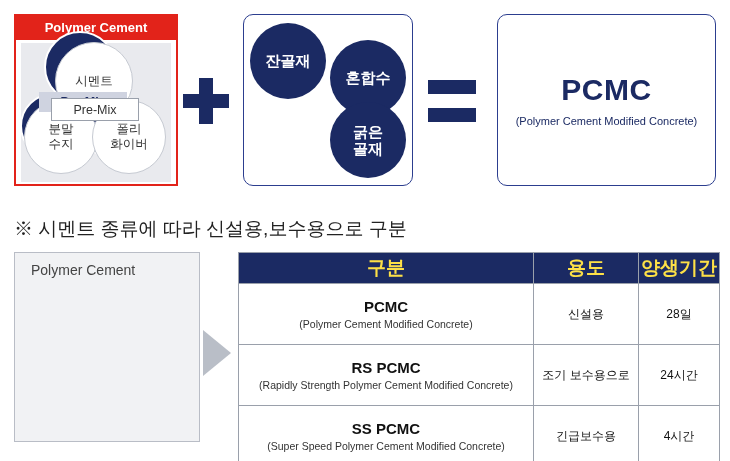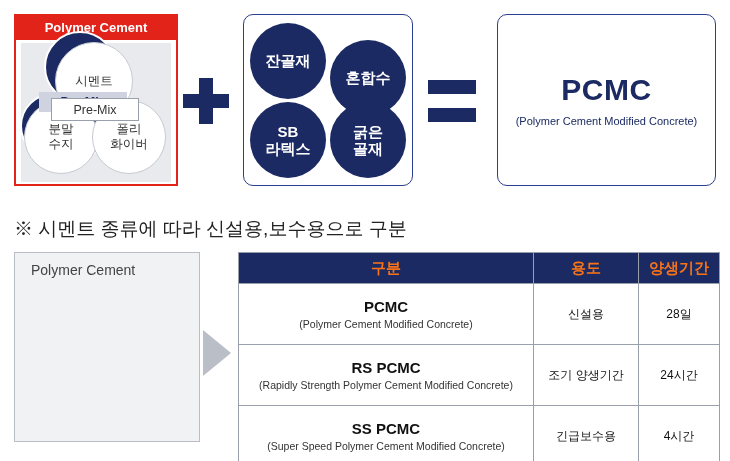--- a/index.html
+++ b/index.html
@@ -264,22 +264,22 @@
     table-layout: fixed;
     background: #ffffff;
   }
   .tbl th, .tbl td {
     border: 1px solid #9aa0ab;
     text-align: center;
     vertical-align: middle;
   }
   .tbl thead th {
     background: #1b2a63;
-    color: #f97316;
-    font-size: 15px;
+    color: #fde047;
+    font-size: 19px;
     font-weight: bold;
     height: 26px;
     padding: 2px 0;
   }
   .tbl tbody td {
     height: 54px;
     font-size: 12px;
     color: #111;
     padding: 3px 4px;
   }
@@ -324,23 +324,20 @@
     <div class="bar-h"></div>
     <div class="bar-v"></div>
   </div>
 
   <div class="agg-box"></div>
   <div class="circle md agg-c1">
     <span>잔골재</span>
   </div>
   <div class="circle md agg-c2">
     <span>혼합수</span>
-  </div>
-  <div class="circle md agg-c3">
-    <span class="multiline">SB<br>라텍스</span>
   </div>
   <div class="circle md agg-c4">
     <span class="multiline">굵은<br>골재</span>
   </div>
 
   <div class="op-eq">
     <div class="bar"></div>
     <div class="bar"></div>
   </div>
 
@@ -383,21 +380,21 @@
         <span class="small">(Polymer Cement Modified Concrete)</span>
       </td>
       <td class="cell-use">신설용</td>
       <td class="cell-cure">28일</td>
     </tr>
     <tr>
       <td class="cell-name">
         <span class="big">RS PCMC</span>
         <span class="small">(Rapidly Strength Polymer Cement Modified Concrete)</span>
       </td>
-      <td class="cell-use">조기 양생기간</td>
+      <td class="cell-use">조기 보수용으로</td>
       <td class="cell-cure">24시간</td>
     </tr>
     <tr>
       <td class="cell-name">
         <span class="big">SS PCMC</span>
         <span class="small">(Super Speed Polymer Cement Modified Concrete)</span>
       </td>
       <td class="cell-use">긴급보수용</td>
       <td class="cell-cure">4시간</td>
     </tr>

